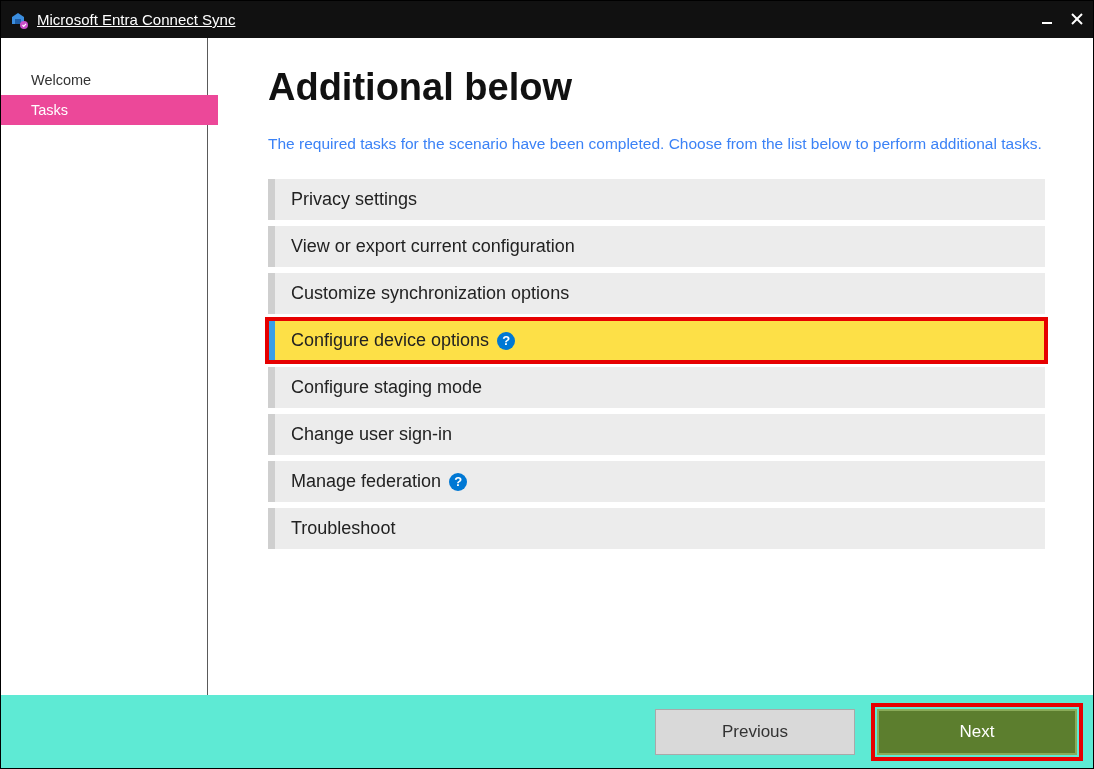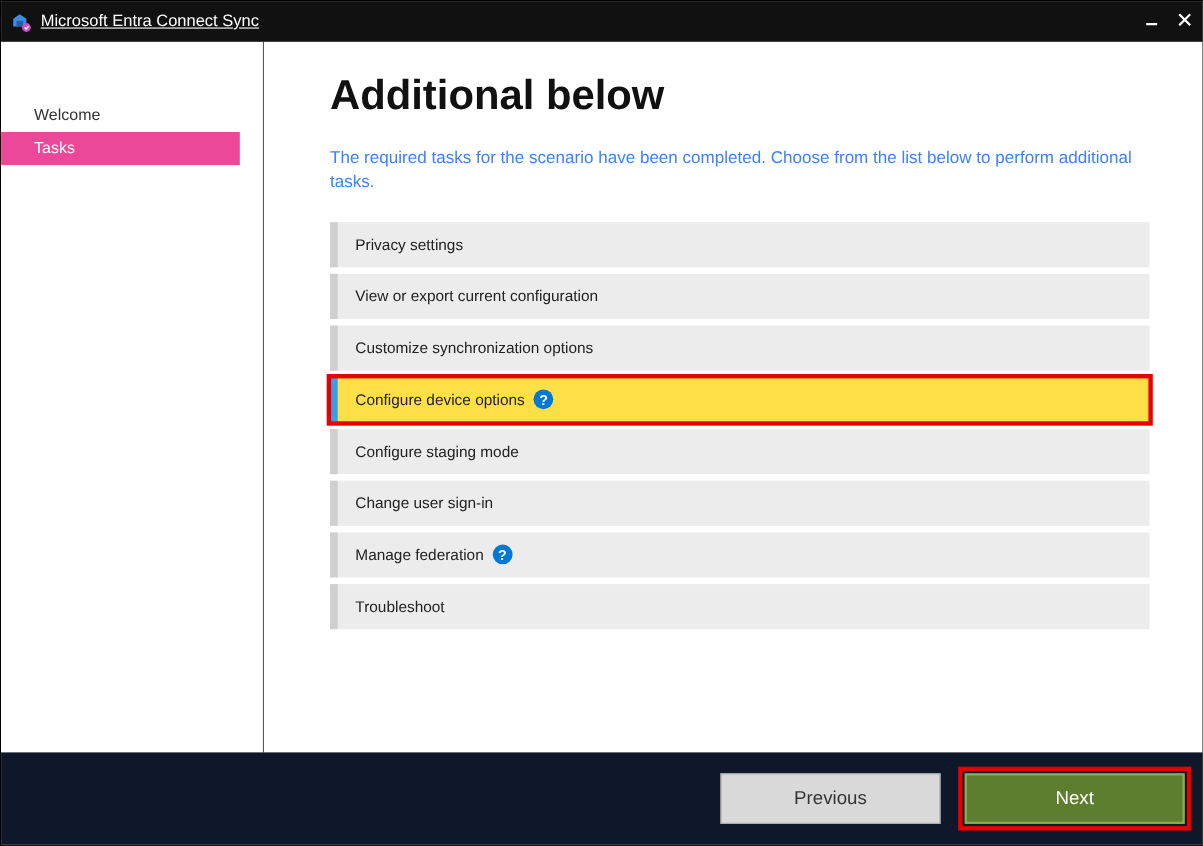--- a/index.html
+++ b/index.html
@@ -58,23 +58,23 @@
       line-height: 1;
       cursor: pointer;
     }
     .body-area {
       flex: 1;
       display: flex;
       background: #ffffff;
       min-height: 0;
     }
     .sidebar {
-      width: 239px;
+      width: 207px;
       border-right: 1px solid #5a5a5a;
-      padding-top: 52px;
+      padding-top: 27px;
       background: #ffffff;
     }
     .sidebar-item {
       height: 30px;
       padding-left: 30px;
       display: flex;
       align-items: center;
       font-size: 14.5px;
       color: #333;
       cursor: pointer;
@@ -120,43 +120,43 @@
       background: #cfcfcf;
       margin-right: 16px;
     }
     .task-item.selected {
       background: #fde047;
     }
     .task-item.selected .accent {
       background: #3a9ee6;
     }
     .task-item .label {
-      font-size: 14px;
+      font-size: 18px;
       color: #222;
     }
     .task-item .help-icon {
       width: 18px;
       height: 18px;
       margin-left: 8px;
       border-radius: 50%;
       background: #0078d4;
       color: #fff;
       display: inline-flex;
       align-items: center;
       justify-content: center;
       font-size: 13px;
       font-weight: 700;
     }
     .highlight-red {
       outline: 4px solid #e60000;
       outline-offset: -1px;
     }
     .footer {
-      height: 84px;
-      background: #0f172a;
+      height: 73px;
+      background: #5eead4;
       display: flex;
       align-items: center;
       justify-content: flex-end;
       padding-right: 12px;
       gap: 18px;
     }
     .btn {
       width: 200px;
       height: 46px;
       font-size: 17px;

